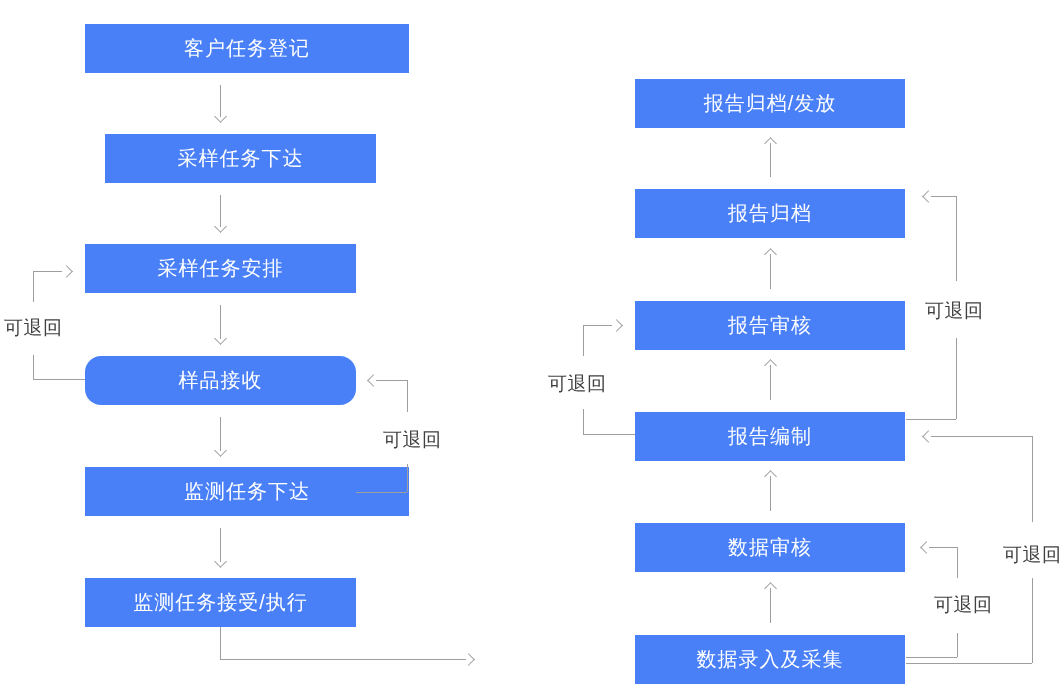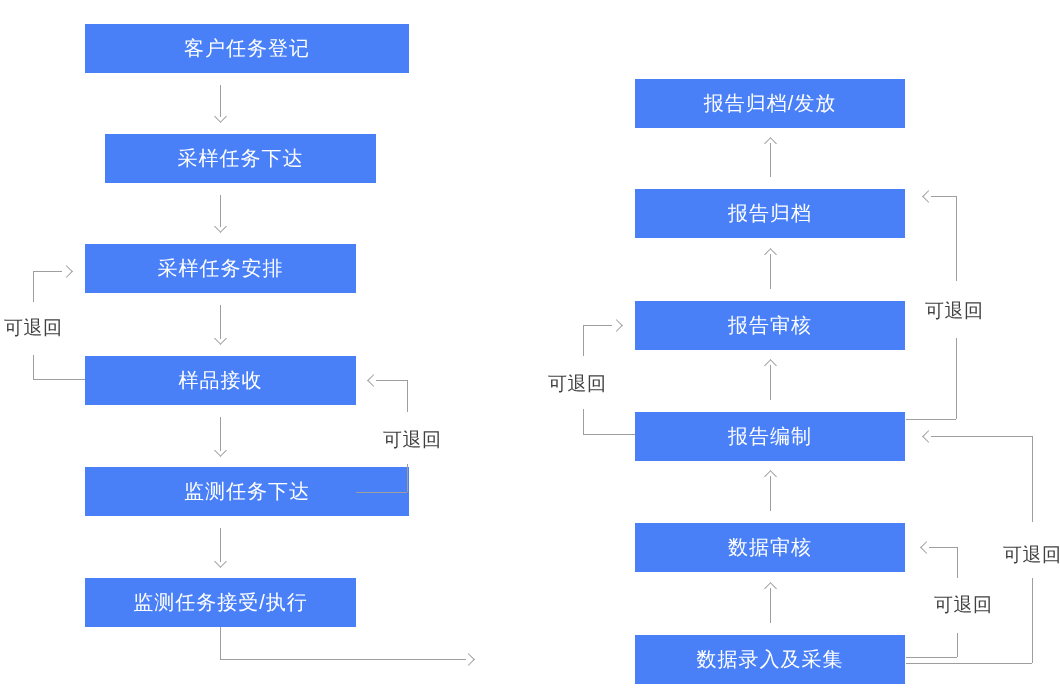--- a/index.html
+++ b/index.html
@@ -31,21 +31,21 @@
   }
 </style>
 </head>
 <body>
 
 <div id="canvas">
 
   <div class="node" style="left:85px;top:24px;width:324px;">客户任务登记</div>
   <div class="node" style="left:85px;top:134px;width:271px;margin-left:20px;">采样任务下达</div>
   <div class="node" style="left:85px;top:244px;width:271px;">采样任务安排</div>
-  <div class="node" style="left:85px;top:356px;width:271px;">样品接收</div>
+  <div class="node" style="left:85px;top:356px;width:271px;border-radius:16px;">样品接收</div>
   <div class="node" style="left:85px;top:467px;width:324px;">监测任务下达</div>
   <div class="node" style="left:85px;top:578px;width:271px;">监测任务接受/执行</div>
 
   <div class="node" style="left:635px;top:79px;">报告归档/发放</div>
   <div class="node" style="left:635px;top:189px;">报告归档</div>
   <div class="node" style="left:635px;top:301px;">报告审核</div>
   <div class="node" style="left:635px;top:412px;">报告编制</div>
   <div class="node" style="left:635px;top:523px;">数据审核</div>
   <div class="node" style="left:635px;top:635px;">数据录入及采集</div>
 

